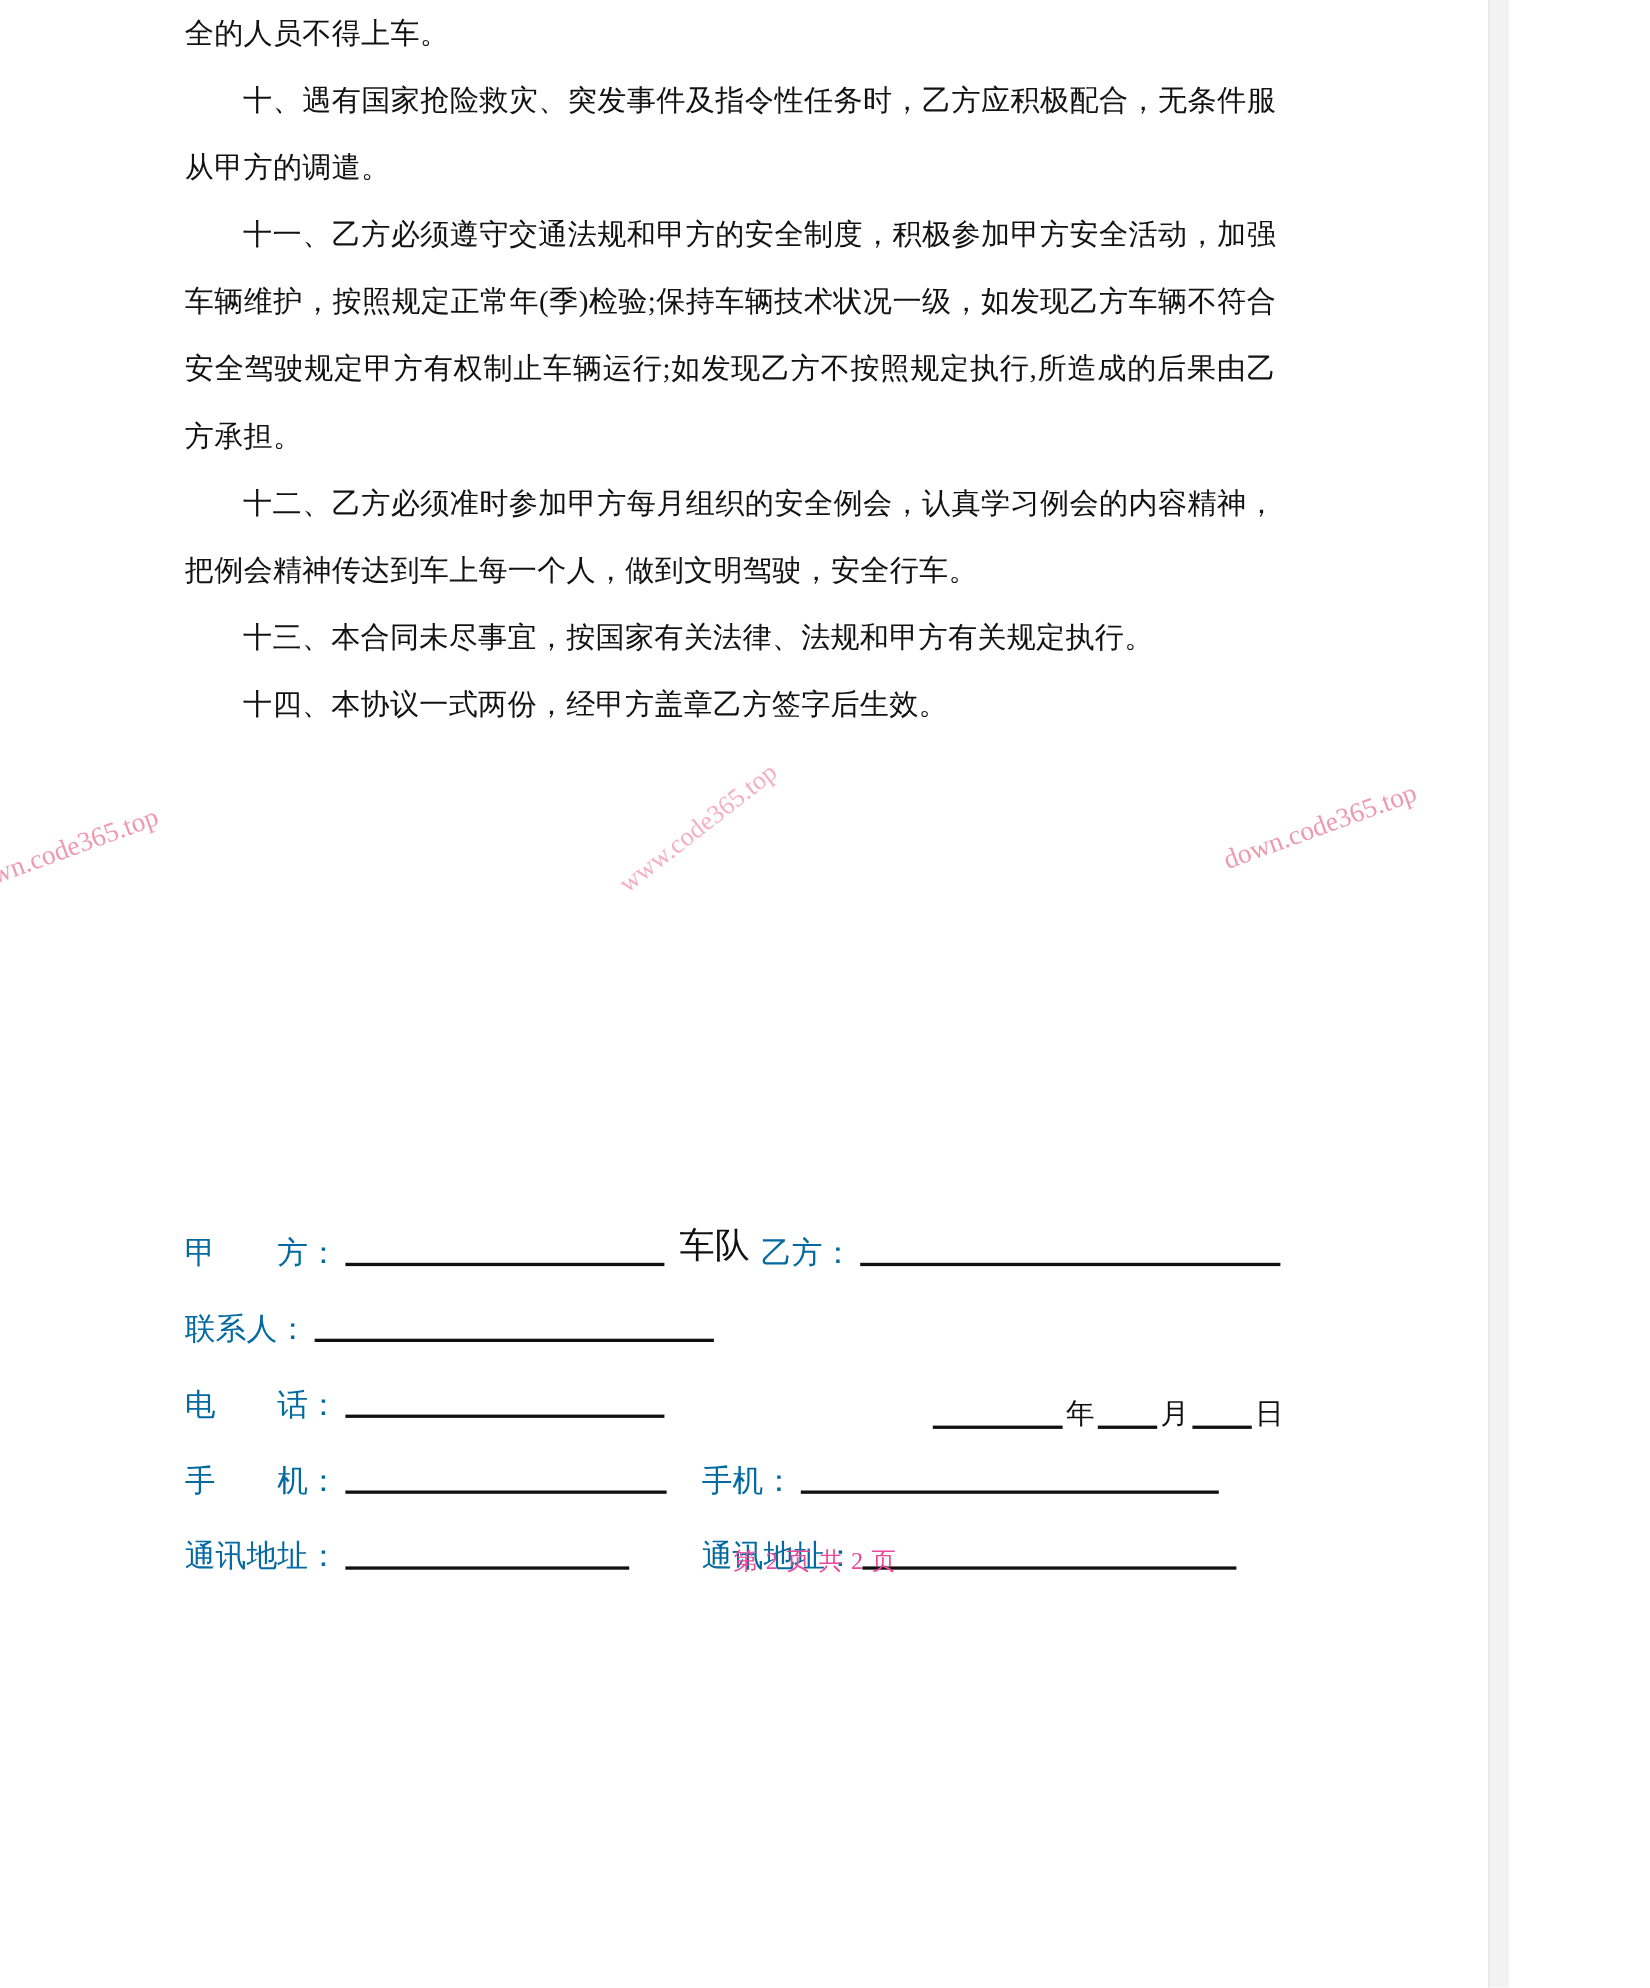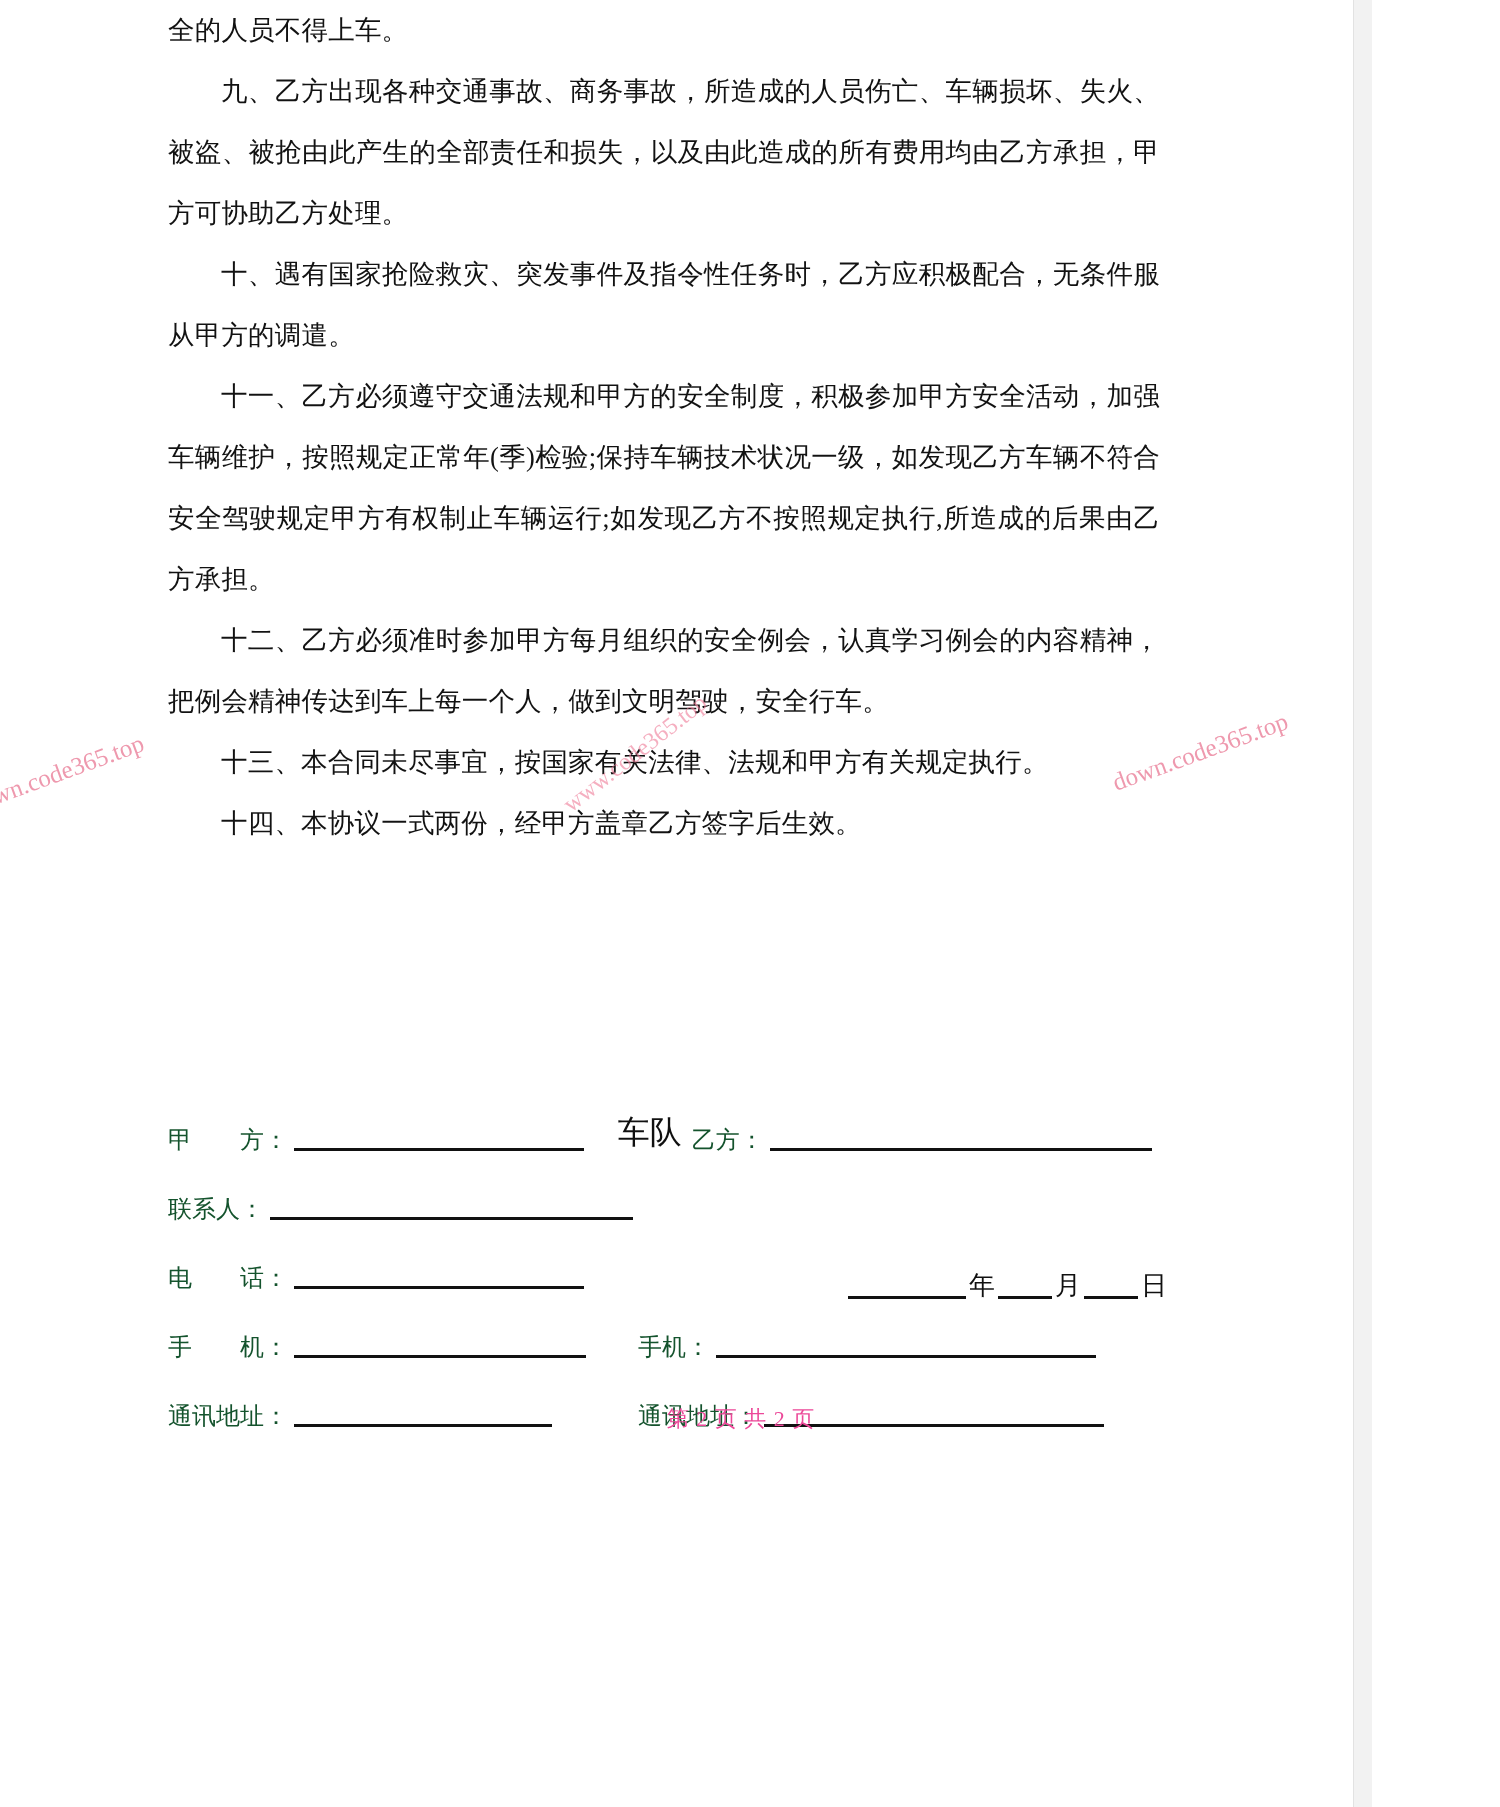--- a/index.html
+++ b/index.html
@@ -78,23 +78,23 @@
   }
   .sig-col {
     display: flex;
     align-items: flex-end;
   }
   .sig-col.left { width: 470px; }
   .sig-col.right { width: 500px; }
 
   .lbl {
     white-space: nowrap;
-    font-size: 24px;
+    font-size: 28px;
     line-height: 30px;
-    color: #14532d;
+    color: #0369a1;
   }
 
   .rule {
     border-bottom: 3px solid #111;
     height: 1px;
     margin-left: 6px;
     margin-bottom: 4px;
   }
   .rule.r1 { width: 290px; }   
   .rule.r2 { width: 382px; }   
@@ -182,21 +182,20 @@
 </style>
 </head>
 <body>
 
 <div id="page-canvas">
   <div id="sheet">
 
     <div id="body-col">
       <p class="para cont">全的人员不得上车。</p>
 
-      <p class="para indent">九、乙方出现各种交通事故、商务事故，所造成的人员伤亡、车辆损坏、失火、被盗、被抢由此产生的全部责任和损失，以及由此造成的所有费用均由乙方承担，甲方可协助乙方处理。</p>
 
       <p class="para indent">十、遇有国家抢险救灾、突发事件及指令性任务时，乙方应积极配合，无条件服从甲方的调遣。</p>
 
       <p class="para indent">十一、乙方必须遵守交通法规和甲方的安全制度，积极参加甲方安全活动，加强车辆维护，按照规定正常年(季)检验;保持车辆技术状况一级，如发现乙方车辆不符合安全驾驶规定甲方有权制止车辆运行;如发现乙方不按照规定执行,所造成的后果由乙方承担。</p>
 
       <p class="para indent">十二、乙方必须准时参加甲方每月组织的安全例会，认真学习例会的内容精神，把例会精神传达到车上每一个人，做到文明驾驶，安全行车。</p>
 
       <p class="para indent">十三、本合同未尽事宜，按国家有关法律、法规和甲方有关规定执行。</p>
 
       <p class="para indent">十四、本协议一式两份，经甲方盖章乙方签字后生效。</p>

